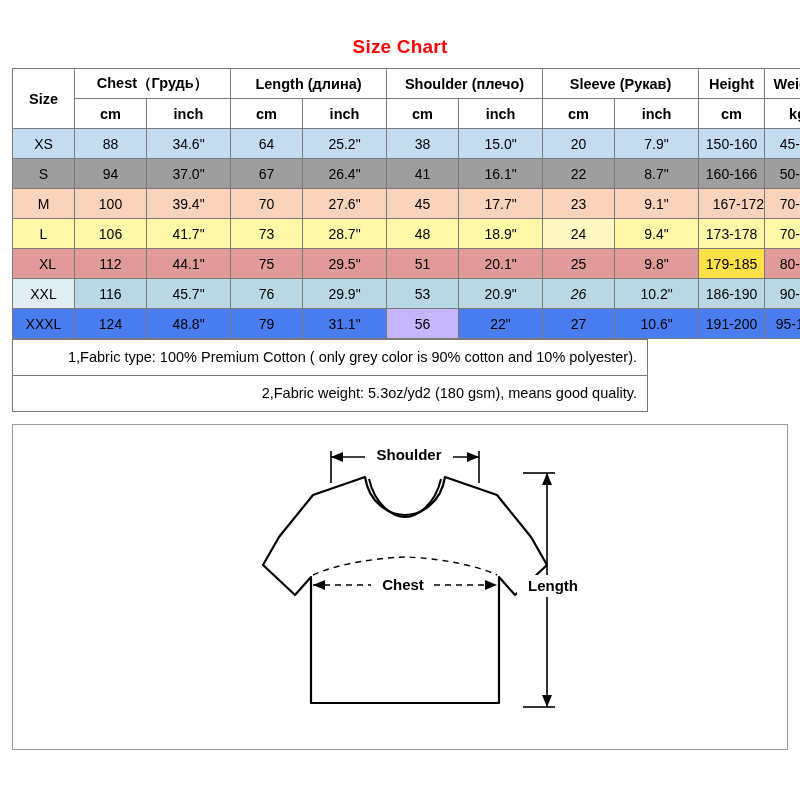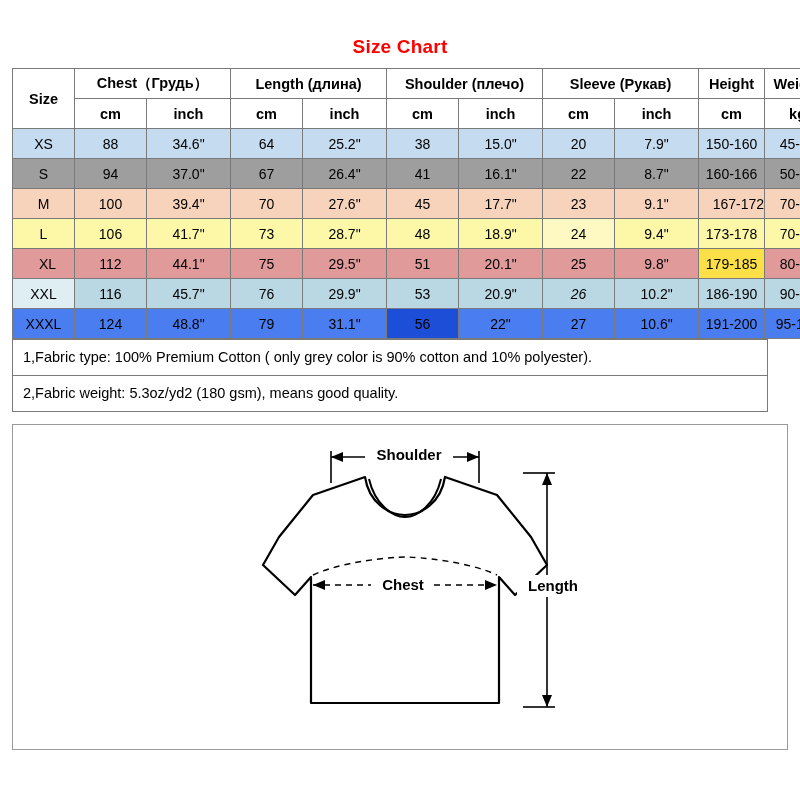--- a/index.html
+++ b/index.html
@@ -51,22 +51,23 @@
   .col-size { width: 62px; }
   .col-num { width: 72px; }
   .col-in { width: 84px; }
   .col-hw { width: 66px; }
 
   td.sizecell {
     font-weight: normal;
   }
   .notes {
     margin: 0 12px;
-    width: 756px;
+    width: 636px;
     box-sizing: border-box;
+    text-align: right;
   }
   .note {
     border: 1px solid #7a7a7a;
     border-top: none;
     font-size: 14.5px;
     padding: 8px 10px 9px 10px;
     height: 18px;
     line-height: 18px;
   }
   .note:first-child {
@@ -211,21 +212,21 @@
           <td style="background: rgb(185, 216, 227);">10.2"</td>
           <td style="background: rgb(185, 216, 227);">186-190</td>
           <td style="background: rgb(185, 216, 227);">90-95</td>
         </tr>
         <tr>
           <td class="sizecell" style="background: rgb(74, 125, 240);">XXXL</td>
           <td style="background: rgb(74, 125, 240);">124</td>
           <td style="background: rgb(74, 125, 240);">48.8"</td>
           <td style="background: rgb(74, 125, 240);">79</td>
           <td style="background: rgb(74, 125, 240);">31.1"</td>
-          <td style="background: #1d4ed8;">56</td>
+          <td style="background: #c4b5fd;">56</td>
           <td style="background: rgb(74, 125, 240);">22"</td>
           <td style="background: rgb(74, 125, 240);">27</td>
           <td style="background: rgb(74, 125, 240);">10.6"</td>
           <td style="background: rgb(74, 125, 240);">191-200</td>
           <td style="background: rgb(74, 125, 240);">95-100</td>
         </tr>
       </tbody>
   </table>
 
   <div class="notes">

